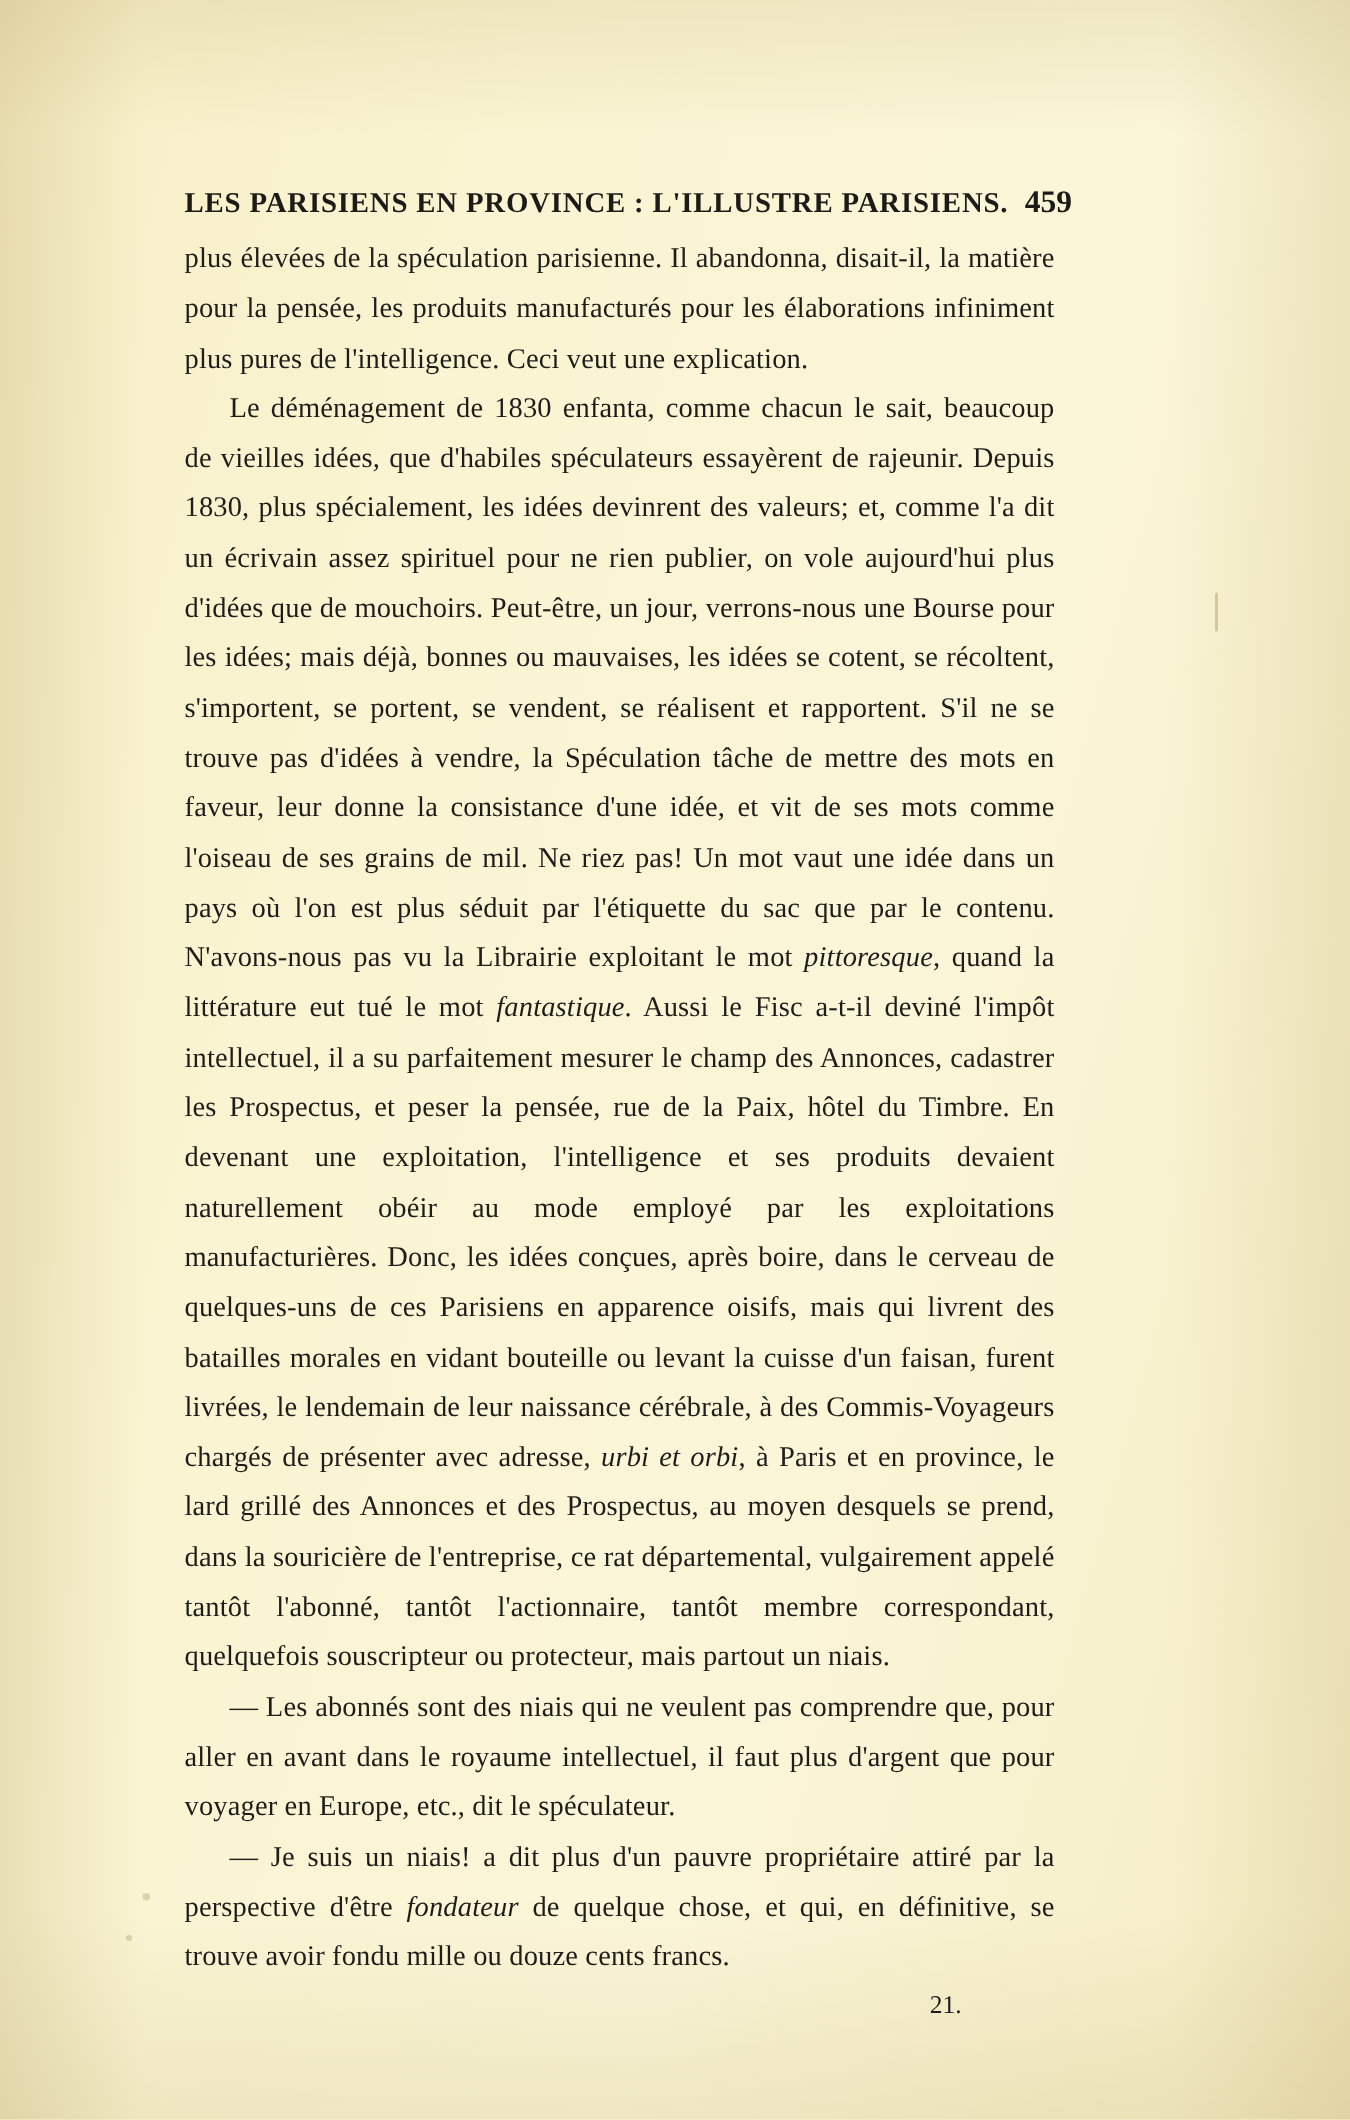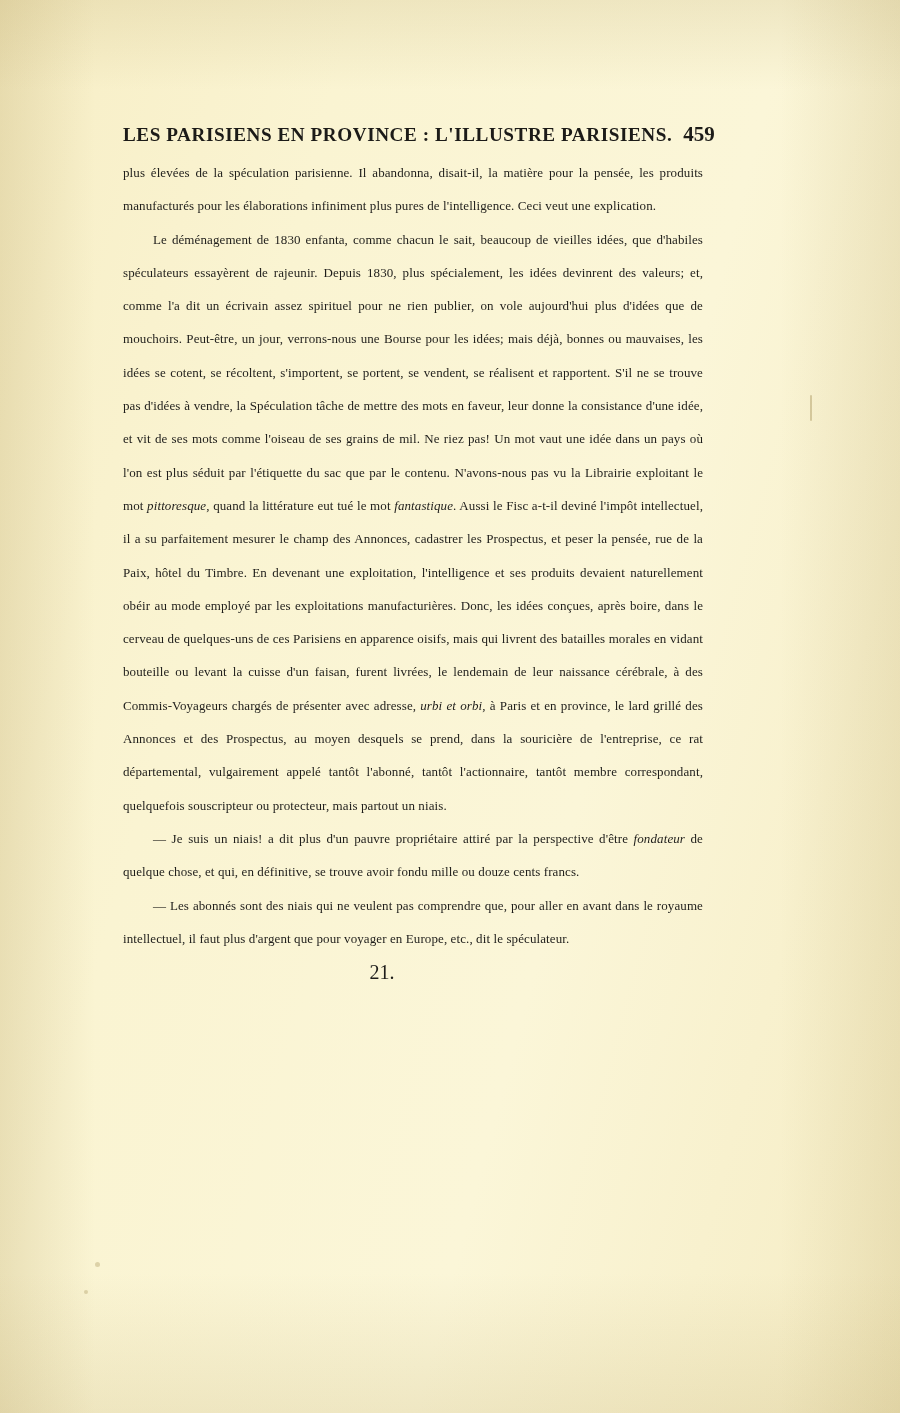--- a/index.html
+++ b/index.html
@@ -82,40 +82,40 @@
     font-weight: 600;
   }
   .running-head .folio {
     font-variant: normal;
     font-size: 21px;
     letter-spacing: 0;
     margin-left: 11px;
   }
   p.body {
     margin: 0;
-    font-size: 13px;
+    font-size: 19px;
     line-height: 33.3px;
     text-align: justify;
     text-justify: inter-word;
     color: #1e1d1a;
     letter-spacing: 0.1px;
     -webkit-font-smoothing: antialiased;
   }
   p.body.indent {
     text-indent: 30px;
   }
   p.body i {
     font-style: italic;
   }
   .signature {
     position: absolute;
     left: 123px;
     width: 580px;
-    text-align: center;
-    font-size: 20px;
+    text-align: right;
+    font-size: 17px;
     color: #1e1d1a;
     padding-right: 62px;
     box-sizing: border-box;
   }
   
   .margin-mark {
     position: absolute;
     left: 810px;
     top: 395px;
     width: 2px;
@@ -147,19 +147,19 @@
   <div class="speck" style="left:84px; top:1290px; width:4px; height:4px;"></div>
 
   <div class="text-block">
 
     <div class="running-head">
       <span>LES PARISIENS EN PROVINCE : L'ILLUSTRE PARISIENS.</span><span class="folio">459</span>
     </div>
 
     <p class="body">plus élevées de la spéculation parisienne. Il abandonna, disait-il, la matière pour la pensée, les produits manufacturés pour les élaborations infiniment plus pures de l'intelligence. Ceci veut une explication.</p>
     <p class="body indent">Le déménagement de 1830 enfanta, comme chacun le sait, beaucoup de vieilles idées, que d'habiles spéculateurs essayèrent de rajeunir. Depuis 1830, plus spécialement, les idées devinrent des valeurs; et, comme l'a dit un écrivain assez spirituel pour ne rien publier, on vole aujourd'hui plus d'idées que de mouchoirs. Peut-être, un jour, verrons-nous une Bourse pour les idées; mais déjà, bonnes ou mauvaises, les idées se cotent, se récoltent, s'importent, se portent, se vendent, se réalisent et rapportent. S'il ne se trouve pas d'idées à vendre, la Spéculation tâche de mettre des mots en faveur, leur donne la consistance d'une idée, et vit de ses mots comme l'oiseau de ses grains de mil. Ne riez pas! Un mot vaut une idée dans un pays où l'on est plus séduit par l'étiquette du sac que par le contenu. N'avons-nous pas vu la Librairie exploitant le mot <i>pittoresque</i>, quand la littérature eut tué le mot <i>fantastique</i>. Aussi le Fisc a-t-il deviné l'impôt intellectuel, il a su parfaitement mesurer le champ des Annonces, cadastrer les Prospectus, et peser la pensée, rue de la Paix, hôtel du Timbre. En devenant une exploitation, l'intelligence et ses produits devaient naturellement obéir au mode employé par les exploitations manufacturières. Donc, les idées conçues, après boire, dans le cerveau de quelques-uns de ces Parisiens en apparence oisifs, mais qui livrent des batailles morales en vidant bouteille ou levant la cuisse d'un faisan, furent livrées, le lendemain de leur naissance cérébrale, à des Commis-Voyageurs chargés de présenter avec adresse, <i>urbi et orbi</i>, à Paris et en province, le lard grillé des Annonces et des Prospectus, au moyen desquels se prend, dans la souricière de l'entreprise, ce rat départemental, vulgairement appelé tantôt l'abonné, tantôt l'actionnaire, tantôt membre correspondant, quelquefois souscripteur ou protecteur, mais partout un niais.</p>
+    <p class="body indent">— Les abonnés sont des niais qui ne veulent pas comprendre que, pour aller en avant dans le royaume intellectuel, il faut plus d'argent que pour voyager en Europe, etc., dit le spéculateur.</p>
     <p class="body indent">— Je suis un niais! a dit plus d'un pauvre propriétaire attiré par la perspective d'être <i>fondateur</i> de quelque chose, et qui, en définitive, se trouve avoir fondu mille ou douze cents francs.</p>
-    <p class="body indent">— Les abonnés sont des niais qui ne veulent pas comprendre que, pour aller en avant dans le royaume intellectuel, il faut plus d'argent que pour voyager en Europe, etc., dit le spéculateur.</p>
 
     <div class="signature" style="position:static; padding-right:62px; margin-top:6px;">21.</div>
   </div>
 
 </div>
 
 </body></html>

